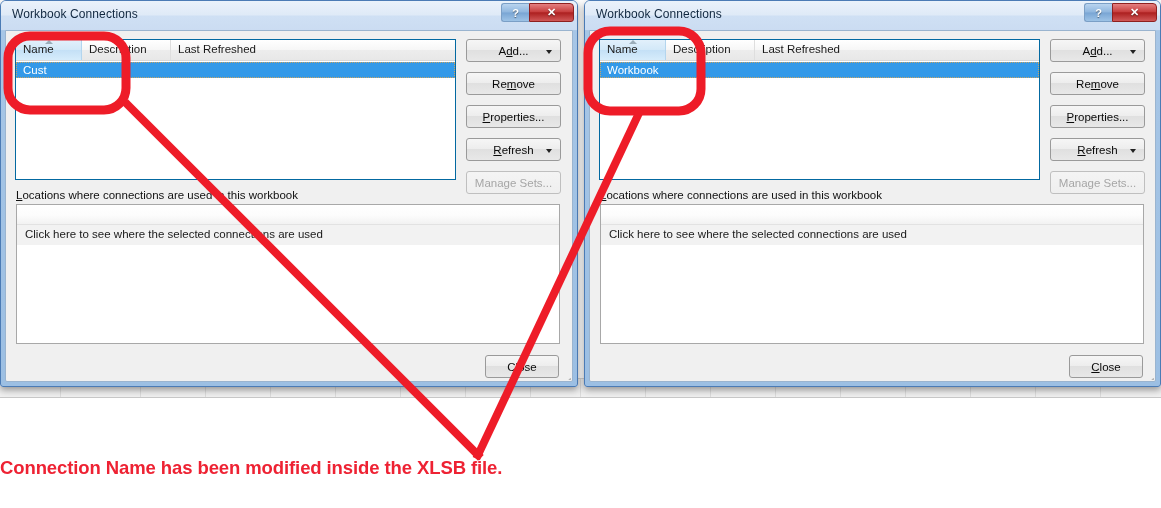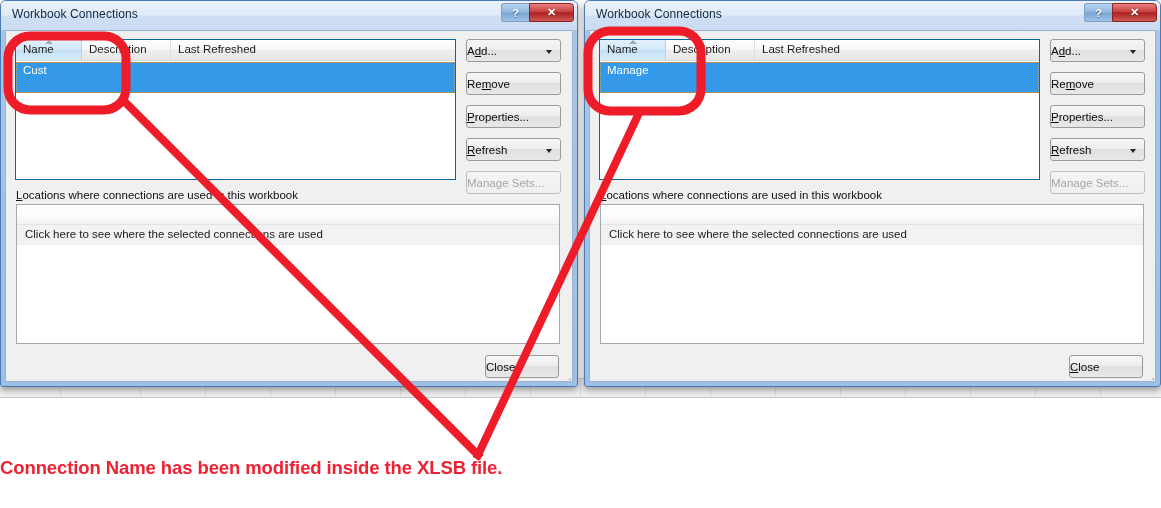--- a/index.html
+++ b/index.html
@@ -152,21 +152,21 @@
     position: absolute;
     left: 50%;
     top: 0px;
     margin-left: -4px;
     width: 0; height: 0;
     border-left: 4px solid transparent;
     border-right: 4px solid transparent;
     border-bottom: 4px solid #9badb9;
   }
   .list-row {
-    height: 31px;
+    height: 16px;
     box-sizing: border-box;
     font-size: 11.5px;
     color: #ffffff;
     padding: 1px 0 0 6px;
     background: #3399e8;
     border: 1px dotted #c8a464;
     margin-top: 1px;
     white-space: nowrap;
   }
 
@@ -180,20 +180,21 @@
     position: relative;
     box-sizing: border-box;
     height: 23px;
     background: linear-gradient(to bottom, #f6f6f6 0%, #ededed 48%, #e0e0e0 50%, #e8e8e8 100%);
     border: 1px solid #9a9a9a;
     border-radius: 3px;
     font-size: 11.5px;
     color: #0a0a0a;
     display: flex;
     align-items: center;
+    justify-content: center;
     white-space: nowrap;
   }
   .winbutton.disabled {
     color: #a6a6a6;
     border-color: #bfbfbf;
     background: linear-gradient(to bottom, #f4f4f4 0%, #efefef 100%);
   }
   .winbutton.split .split-arrow {
     position: absolute;
     right: 8px;
@@ -388,21 +389,21 @@
           <span>Name</span>
         </div>
         <div class="col-head" style="width:89px;">
           <span>Description</span>
         </div>
         <div class="col-head" style="width:284px; border-right:none;">
           <span>Last Refreshed</span>
         </div>
       </div>
       <div class="list-row">
-        <span>Manage</span>
+        <span>Workbook</span>
       </div>
     </div>
 
     <div class="btn-col" style="left:460px; top:8px; width:95px;">
       <div class="winbutton split" style="margin-bottom:10px;">
         <span>A<u>d</u>d...</span>
         <span class="split-arrow"></span>
       </div>
       <div class="winbutton" style="margin-bottom:10px;">
         <span>Re<u>m</u>ove</span>

